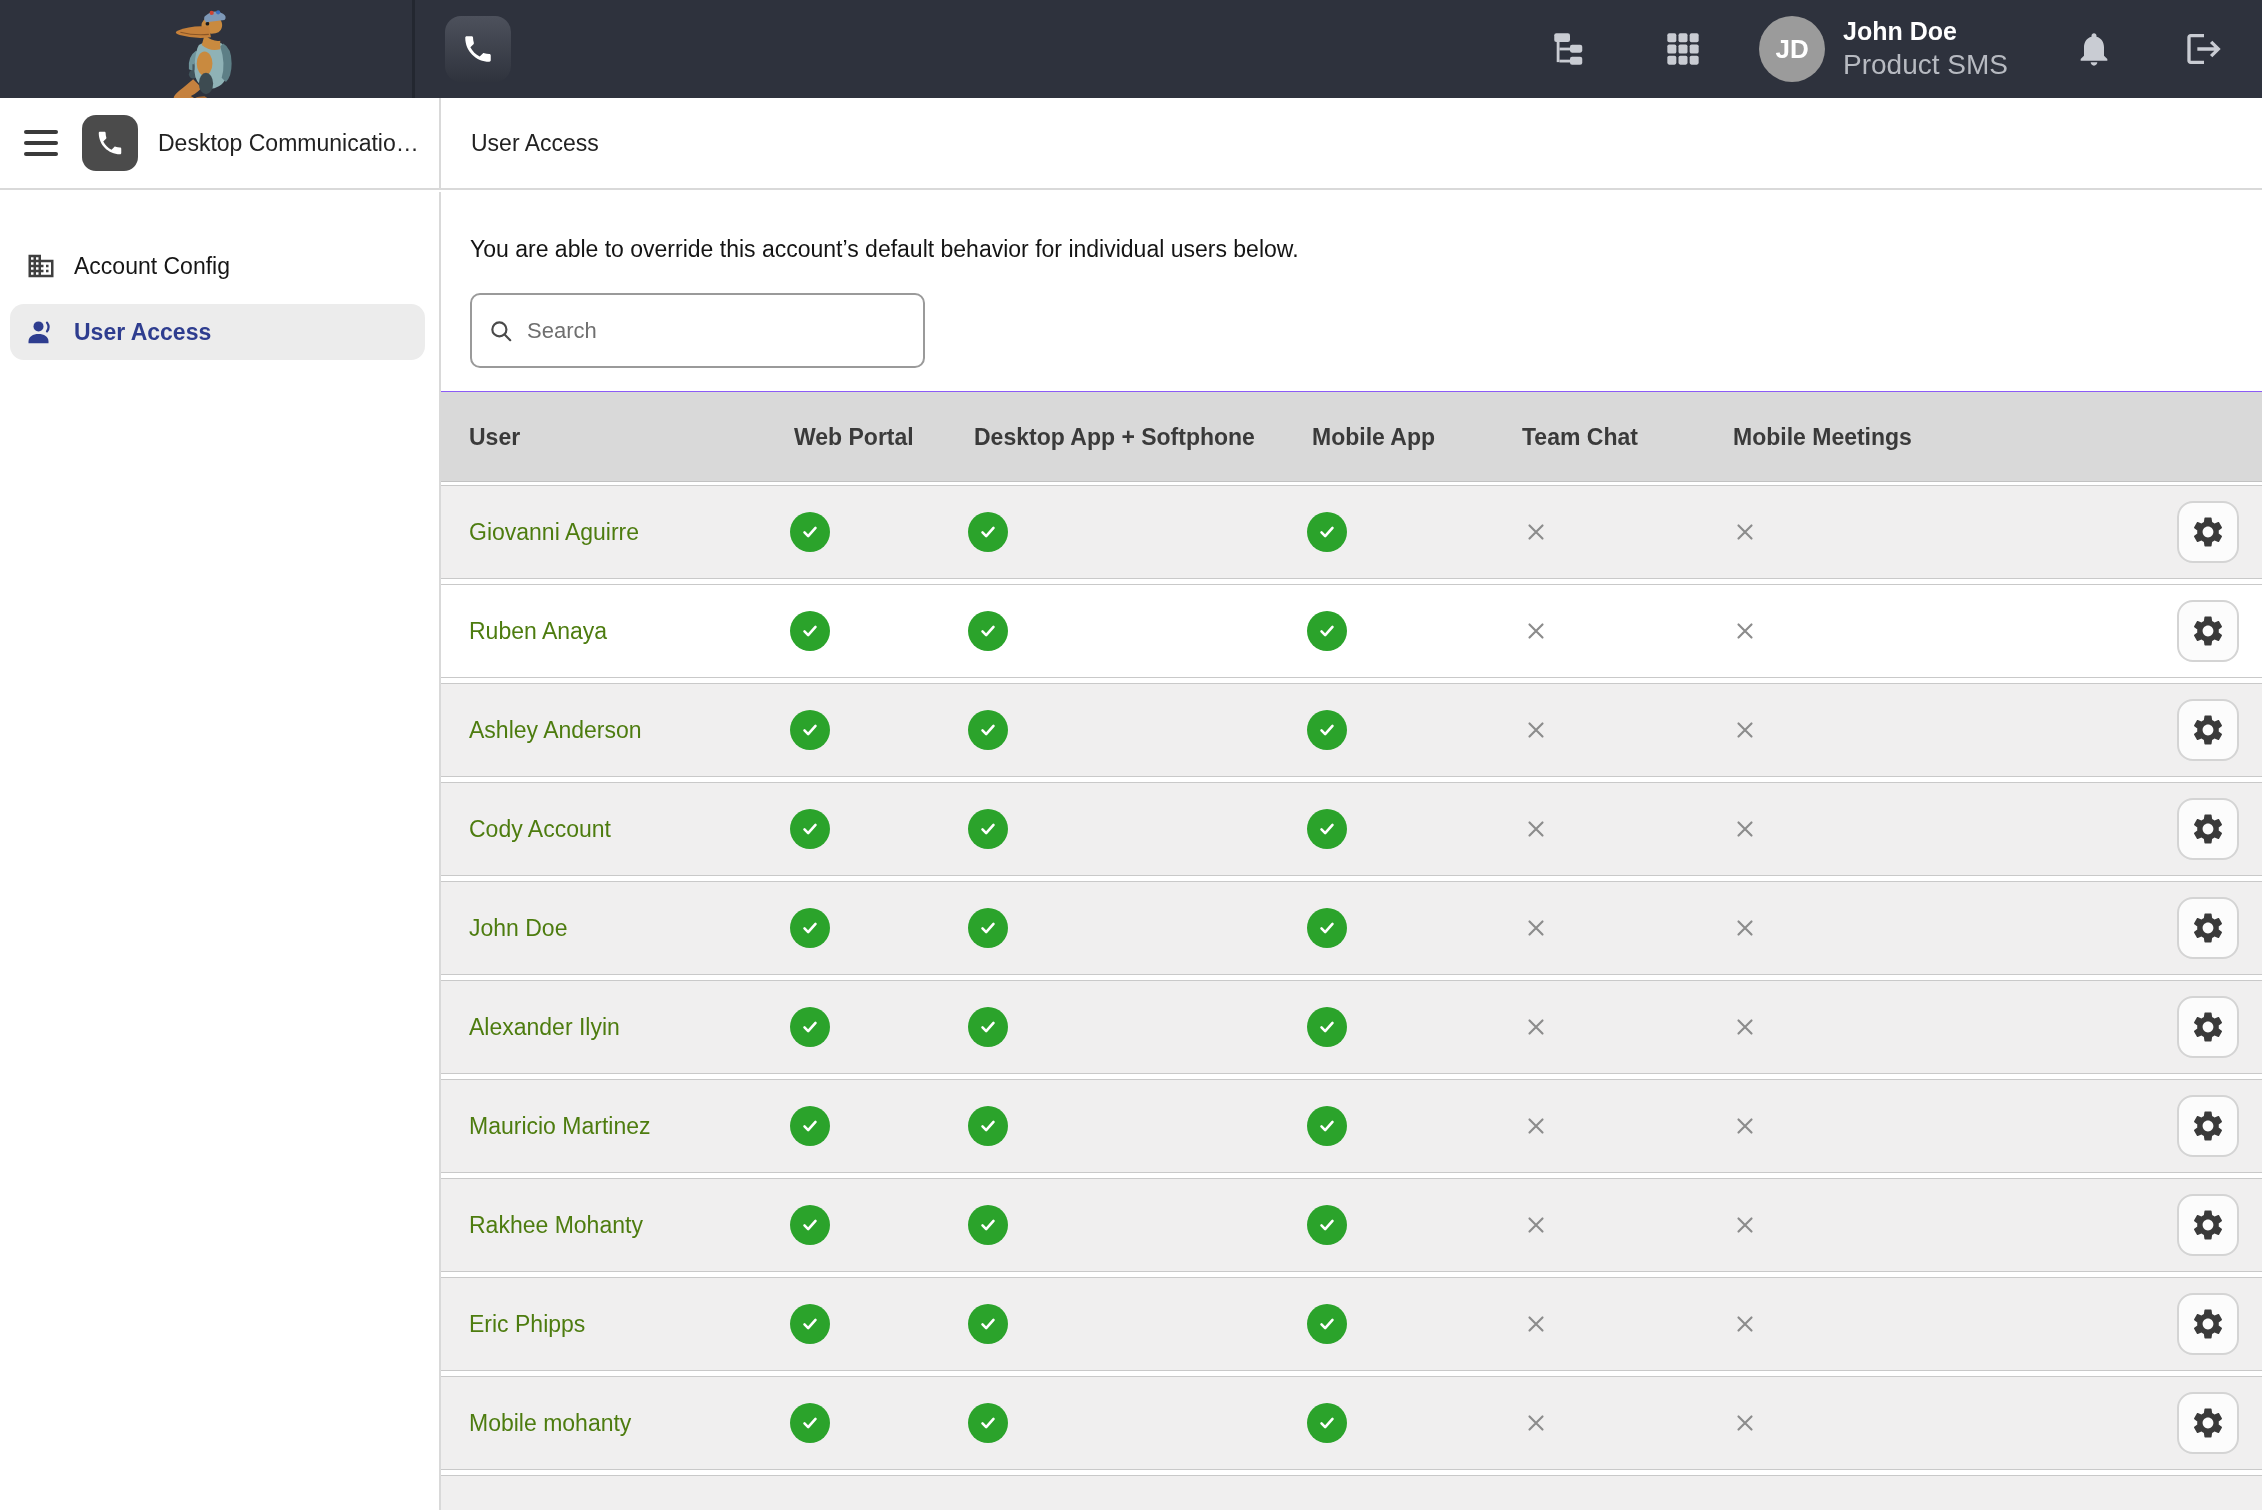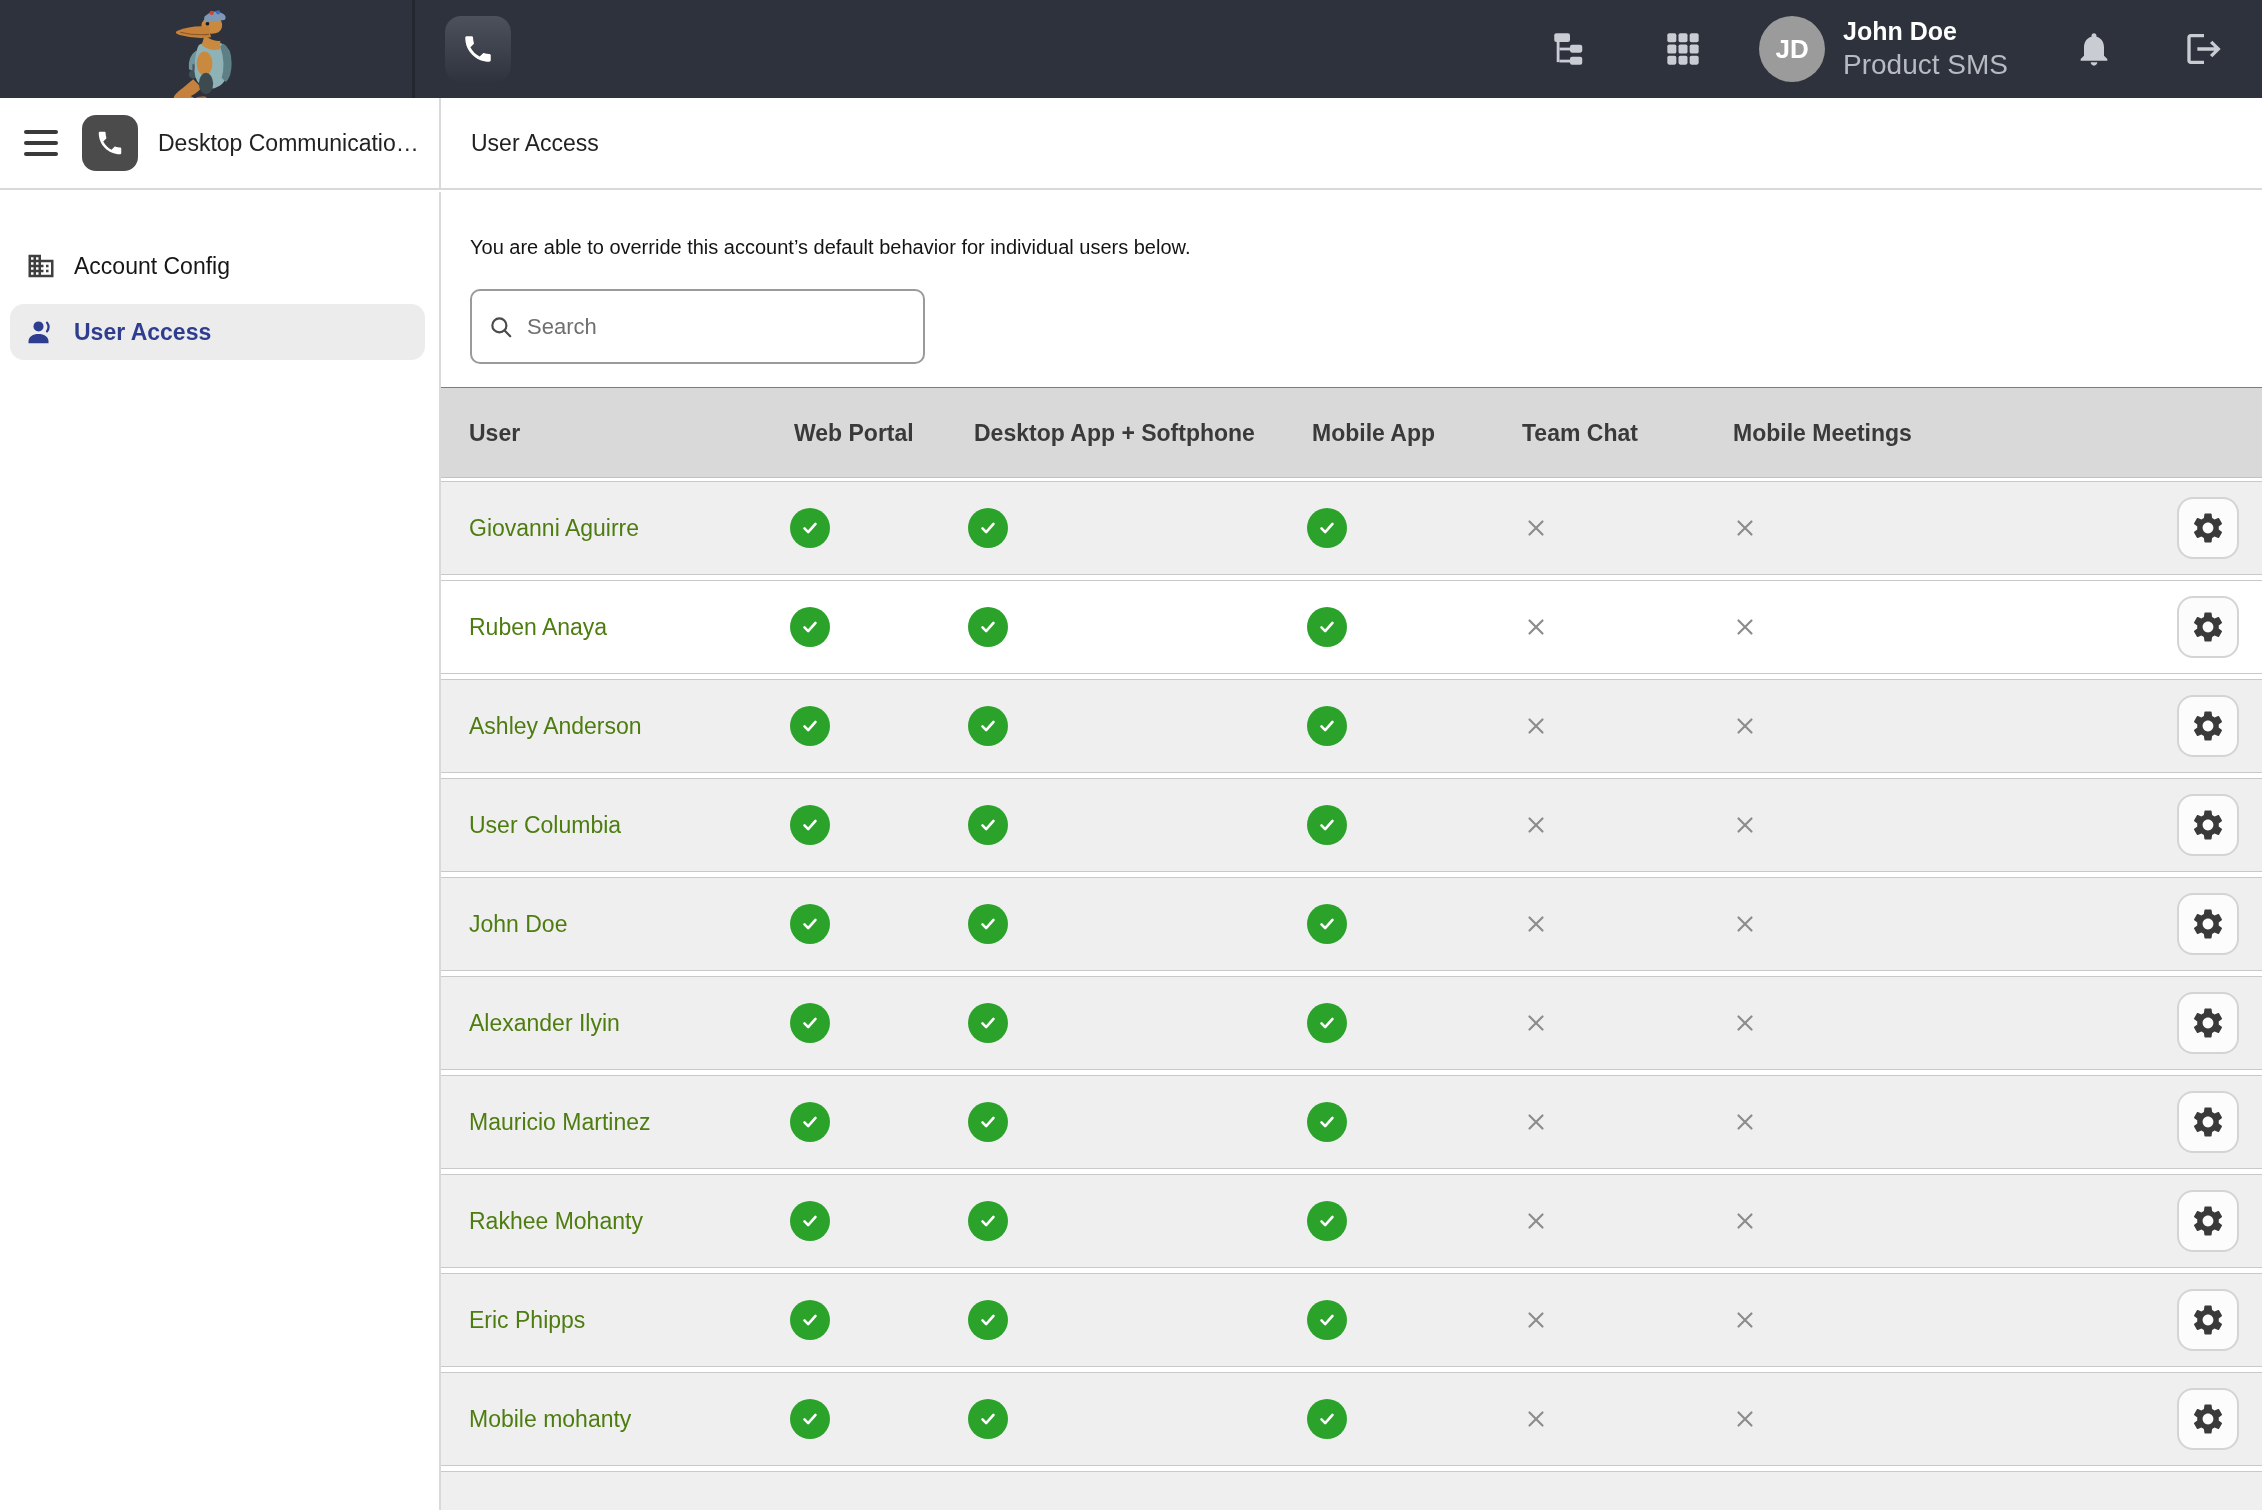--- a/index.html
+++ b/index.html
@@ -40,21 +40,21 @@
   
   .body { position:absolute; top:192px; left:0; right:0; bottom:0; display:flex; }
   .sidebar { width:441px; flex-shrink:0; border-right:2px solid #d9d9d9; padding-top:46px; background:#fff; }
   .nav-item { height:56px; margin:0 14px 10px 10px; border-radius:14px; display:flex; align-items:center; gap:18px; padding:0 16px; font-size:23px; color:#161616; cursor:pointer; }
   .nav-item svg { width:30px; height:30px; fill:#3f3f3f; flex-shrink:0; }
   .nav-item.active { background:#ececec; color:#2e3d8f; font-weight:700; }
   .nav-item.active svg { fill:#2e3d8f; }
   .nav-item.active .nav-arc { stroke:#2e3d8f; }
 
   .main { flex:1; position:relative; background:#fff; }
-  .intro { margin:44px 0 0 29px; font-size:20px; color:#141414; }
+  .intro { margin:44px 0 0 29px; font-size:23px; color:#141414; }
   .search-box { margin:30px 0 0 29px; width:455px; height:75px; border:2px solid #9a9a9a; border-radius:10px; background:#fff; display:flex; align-items:center; padding:0 16px; gap:13px; }
   .search-box svg { flex-shrink:0; }
   .search-input { border:none; outline:none; font-size:22px; flex:1; color:#333; font-family:inherit; background:transparent; }
   .search-input::placeholder { color:#6f6f6f; }
 
   
   .thead { margin-top:23px; height:91px; background:#d9d9d9; border-top:1px solid #8b5cf6; border-bottom:1px solid #c2c2c2; position:relative; margin-bottom:3px; }
   .th { position:absolute; top:50%; transform:translateY(-50%); font-size:23px; font-weight:700; color:#3a3a3a; white-space:nowrap; }
   .th-user{left:28px} .th-web{left:353px} .th-desktop{left:533px} .th-mobile{left:871px} .th-chat{left:1081px} .th-video{left:1292px}
 
@@ -331,21 +331,21 @@
                 </svg>
   </span>
             </span>
     <button class="gear-btn">
       <svg viewBox="0 0 24 24">
                 <path d="M19.14 12.94c.04-.3.06-.61.06-.94 0-.32-.02-.64-.07-.94l2.03-1.58c.18-.14.23-.41.12-.61l-1.92-3.32c-.12-.22-.37-.29-.59-.22l-2.39.96c-.5-.38-1.03-.7-1.62-.94l-.36-2.54c-.04-.24-.24-.41-.48-.41h-3.84c-.24 0-.43.17-.47.41l-.36 2.54c-.59.24-1.13.57-1.62.94l-2.39-.96c-.22-.08-.47 0-.59.22L2.74 8.87c-.12.21-.08.47.12.61l2.03 1.58c-.05.3-.09.63-.09.94s.02.64.07.94l-2.03 1.58c-.18.14-.23.41-.12.61l1.92 3.32c.12.22.37.29.59.22l2.39-.96c.5.38 1.03.7 1.62.94l.36 2.54c.05.24.24.41.48.41h3.84c.24 0 .44-.17.47-.41l.36-2.54c.59-.24 1.13-.56 1.62-.94l2.39.96c.22.08.47 0 .59-.22l1.92-3.32c.12-.22.07-.47-.12-.61l-2.01-1.58zM12 15.6c-1.98 0-3.6-1.62-3.6-3.6s1.62-3.6 3.6-3.6 3.6 1.62 3.6 3.6-1.62 3.6-3.6 3.6z"></path>
               </svg>
     </button>
   </div>
           <div class="trow">
-    <span class="cell c-user">User Columbia</span>
+    <span class="cell c-user">Cody Account</span>
     <span class="cell c-icon c-web">
               <span class="check-badge">
     <svg width="22" height="22" viewBox="0 0 24 24">
                   <path d="M6 12.5l4 4 8-9" stroke="#fff" stroke-width="2.8" fill="none" stroke-linecap="round" stroke-linejoin="round"></path>
                 </svg>
   </span>
             </span>
     <span class="cell c-icon c-desktop">
               <span class="check-badge">
     <svg width="22" height="22" viewBox="0 0 24 24">

